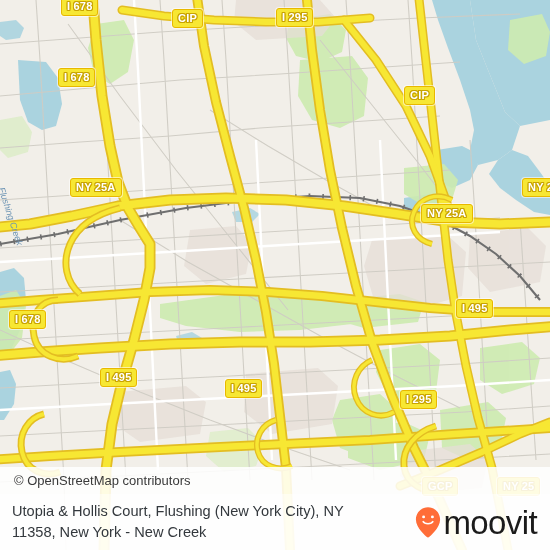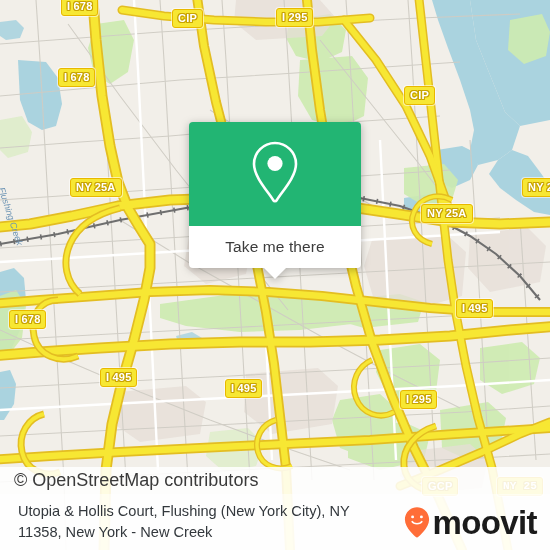--- a/index.html
+++ b/index.html
@@ -82,51 +82,51 @@
 
   
   #attrib{
     position:absolute;left:0;right:0;top:467px;height:27px;
     background:rgba(255,255,255,.86);
     display:flex;align-items:center;
     z-index:20;
   }
   #attrib-text{
     padding-left:14px;
-    font-size:18px;
+    font-size:13px;
     color:#3a3a3a;
   }
 
   
   #footer{
     position:absolute;left:0;right:0;top:494px;height:56px;
     background:rgba(255,255,255,.93);
     z-index:22;
     display:flex;align-items:center;
   }
   #address{
-    padding-left:18px;
+    padding-left:12px;
     padding-right:8px;
     font-size:14.6px;
     line-height:21px;
     color:#33383d;
     max-width:390px;
   }
   #brand{
     position:absolute;right:13px;top:50%;
     transform:translateY(-50%);
     display:flex;align-items:center;gap:2px;
   }
   #brand-mark{width:26px;height:32px;display:block;}
   #brand-name{
     font-size:33px;
     line-height:33px;
     color:#1b1b1b;
     letter-spacing:-.6px;
-    font-weight:700;
+    font-weight:400;
   }
 </style>
 </head>
 <body>
 
 <div id="screen">
 
   <div id="map">
     <svg viewBox="0 0 550 550" xmlns="http://www.w3.org/2000/svg">
       <defs>
@@ -296,41 +296,27 @@
         <div class="shield" style="left: 58px; top: 68px;">I 678</div>
         <div class="shield" style="left: 70px; top: 178px;">NY 25A</div>
         <div class="shield" style="left: 421px; top: 204px;">NY 25A</div>
         <div class="shield" style="left: 522px; top: 178px;">NY 2</div>
         <div class="shield" style="left: 9px; top: 310px;">I 678</div>
         <div class="shield" style="left: 100px; top: 368px;">I 495</div>
         <div class="shield" style="left: 225px; top: 379px;">I 495</div>
         <div class="shield" style="left: 456px; top: 299px;">I 495</div>
         <div class="shield" style="left: 400px; top: 390px;">I 295</div>
         <div class="shield" style="left: 406px; top: 477px; margin-left: 16px;">GCP</div>
-        <div class="shield" style="left: 497px; top: 477px; font-family: Liberation Mono, monospace;">NY 25</div>
+        <div class="shield" style="left: 497px; top: 477px;">NY 25</div>
       </div>
     <div id="waterlabel-layer">
         <div class="waterlabel" style="left: 6px; top: 186px; transform: rotate(72deg); transform-origin: left top;">Flushing Creek</div>
       </div>
   </div>
 
-  <div id="callout">
-    <div id="callout-head">
-      <span>
-        <svg width="54" height="66" viewBox="0 0 54 66" fill="none" aria-hidden="true">
-          <path d="M27 4 C15.4 4 6 13.4 6 25 C6 38 20 52.5 25.3 61.2 C26.1 62.5 27.9 62.5 28.7 61.2 C34 52.5 48 38 48 25 C48 13.4 38.6 4 27 4 Z" stroke="#ffffff" stroke-width="2.6" fill="none"></path>
-          <circle cx="27" cy="24.5" r="7.6" fill="#ffffff"></circle>
-        </svg>
-      </span>
-    </div>
-    <div id="callout-foot">
-      <span id="callout-foot-label">Take me there</span>
-      <span id="callout-tail"></span>
-    </div>
-  </div>
 
   <div id="attrib">
     <span id="attrib-text">© OpenStreetMap contributors</span>
   </div>
 
   <div id="footer">
     <div id="address">
         <div>Utopia &amp; Hollis Court, Flushing (New York City), NY</div>
         <div>11358, New York - New Creek</div>
       </div>

